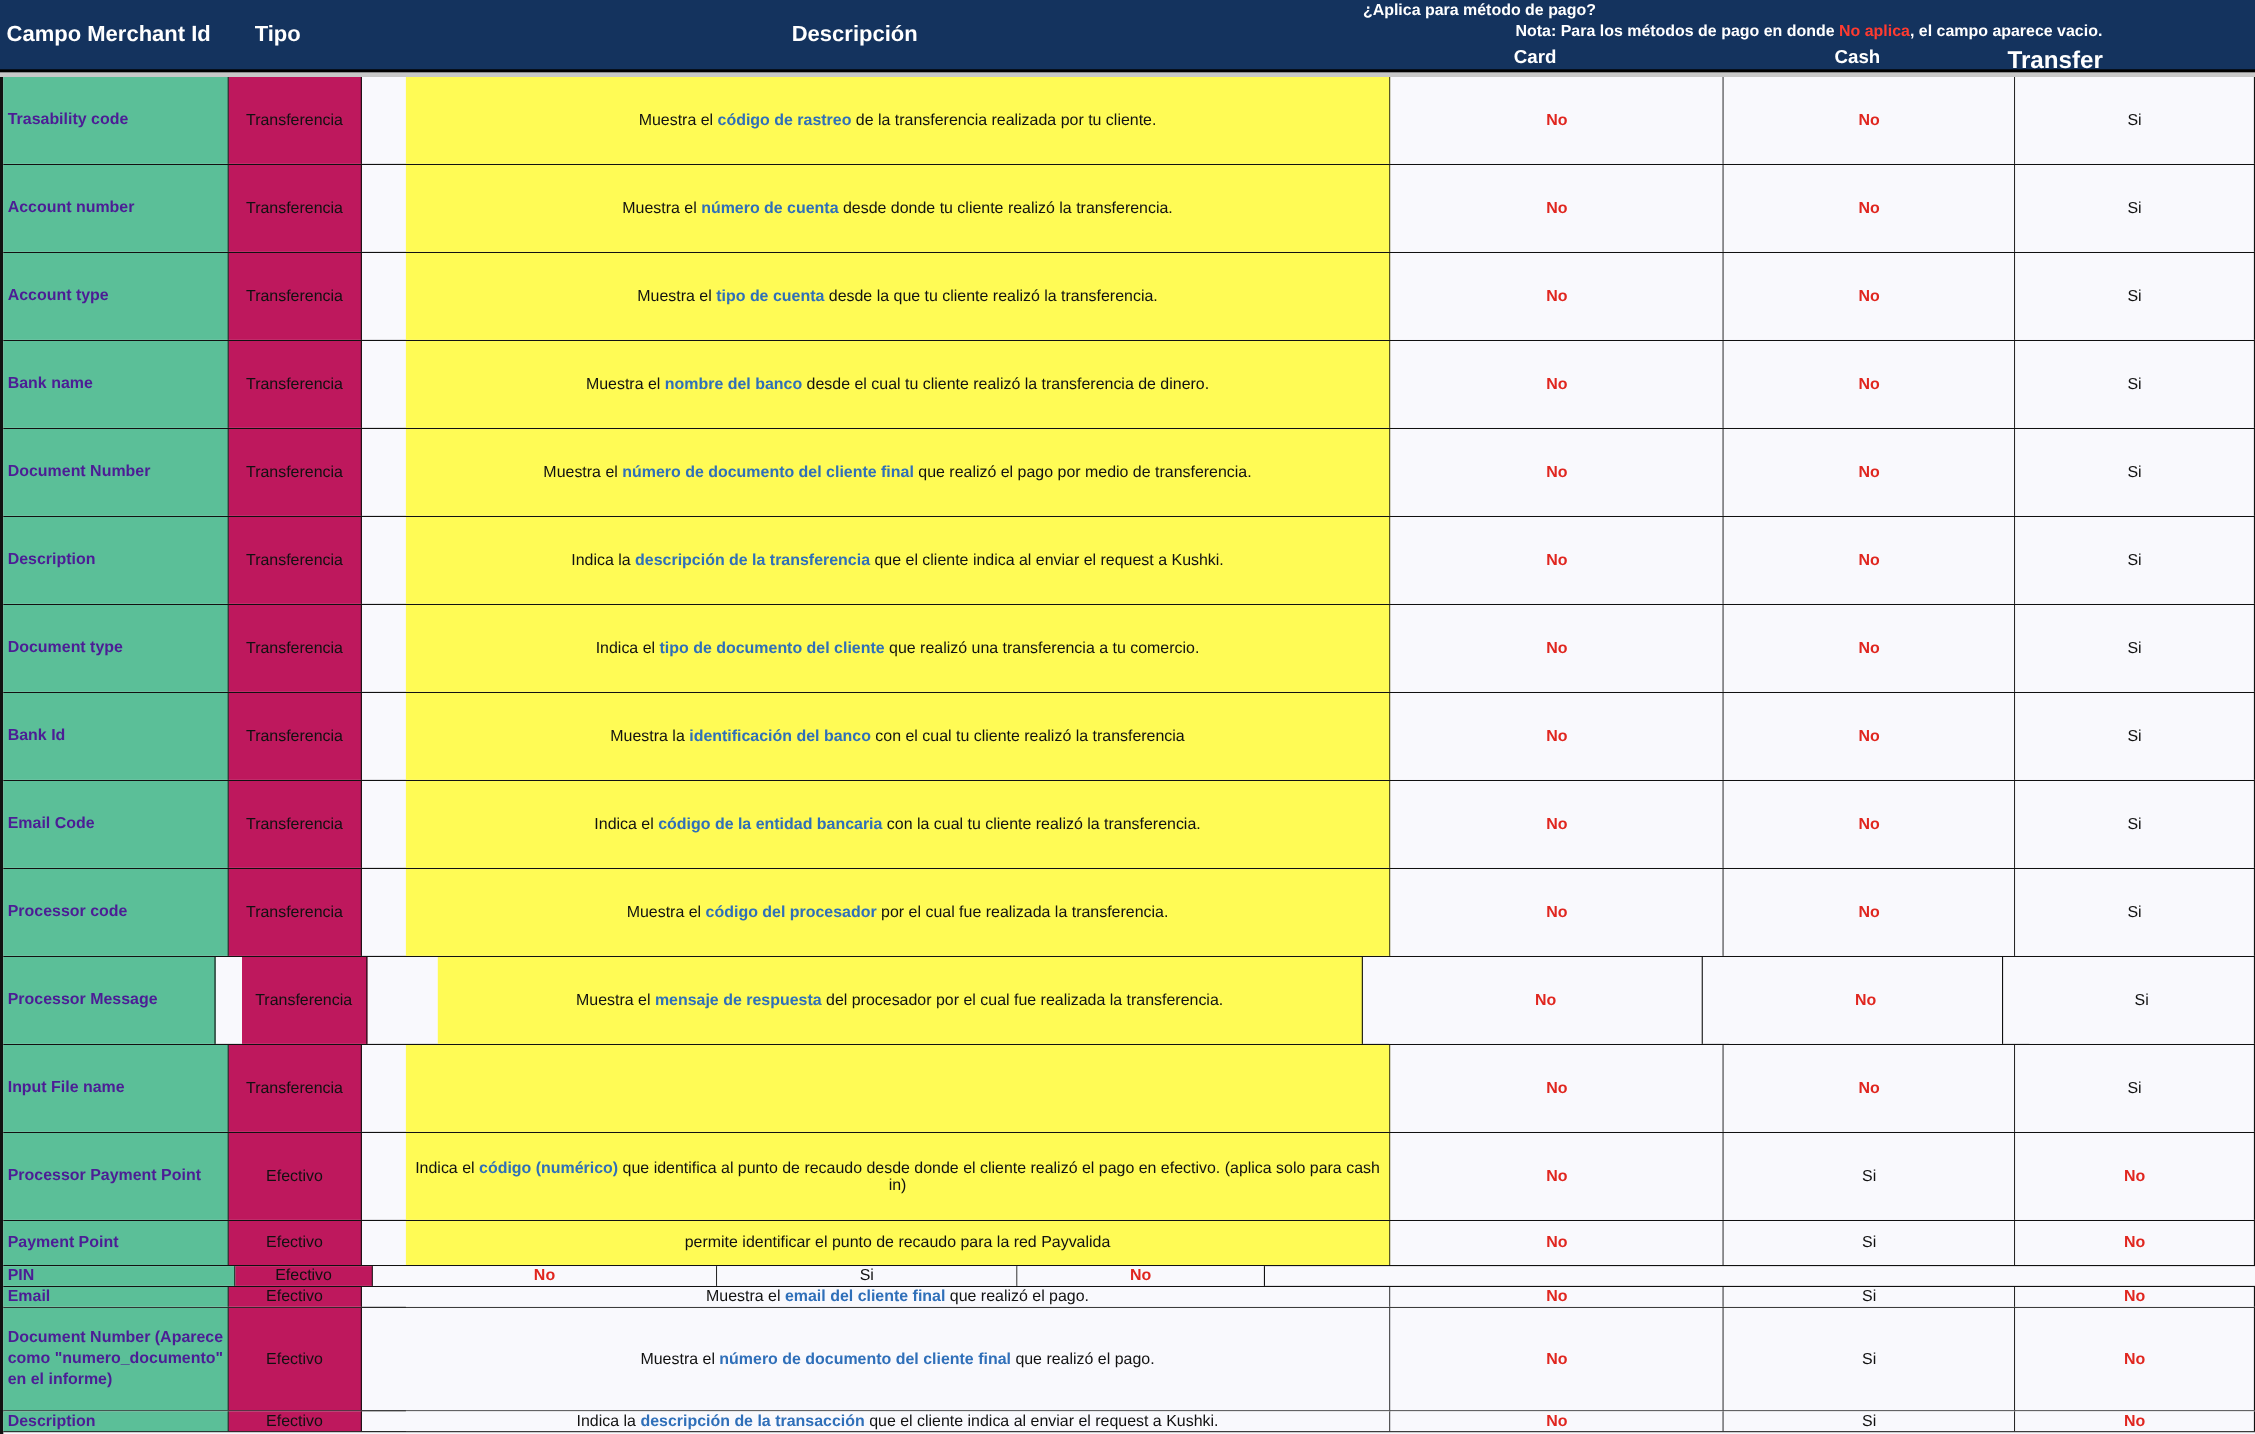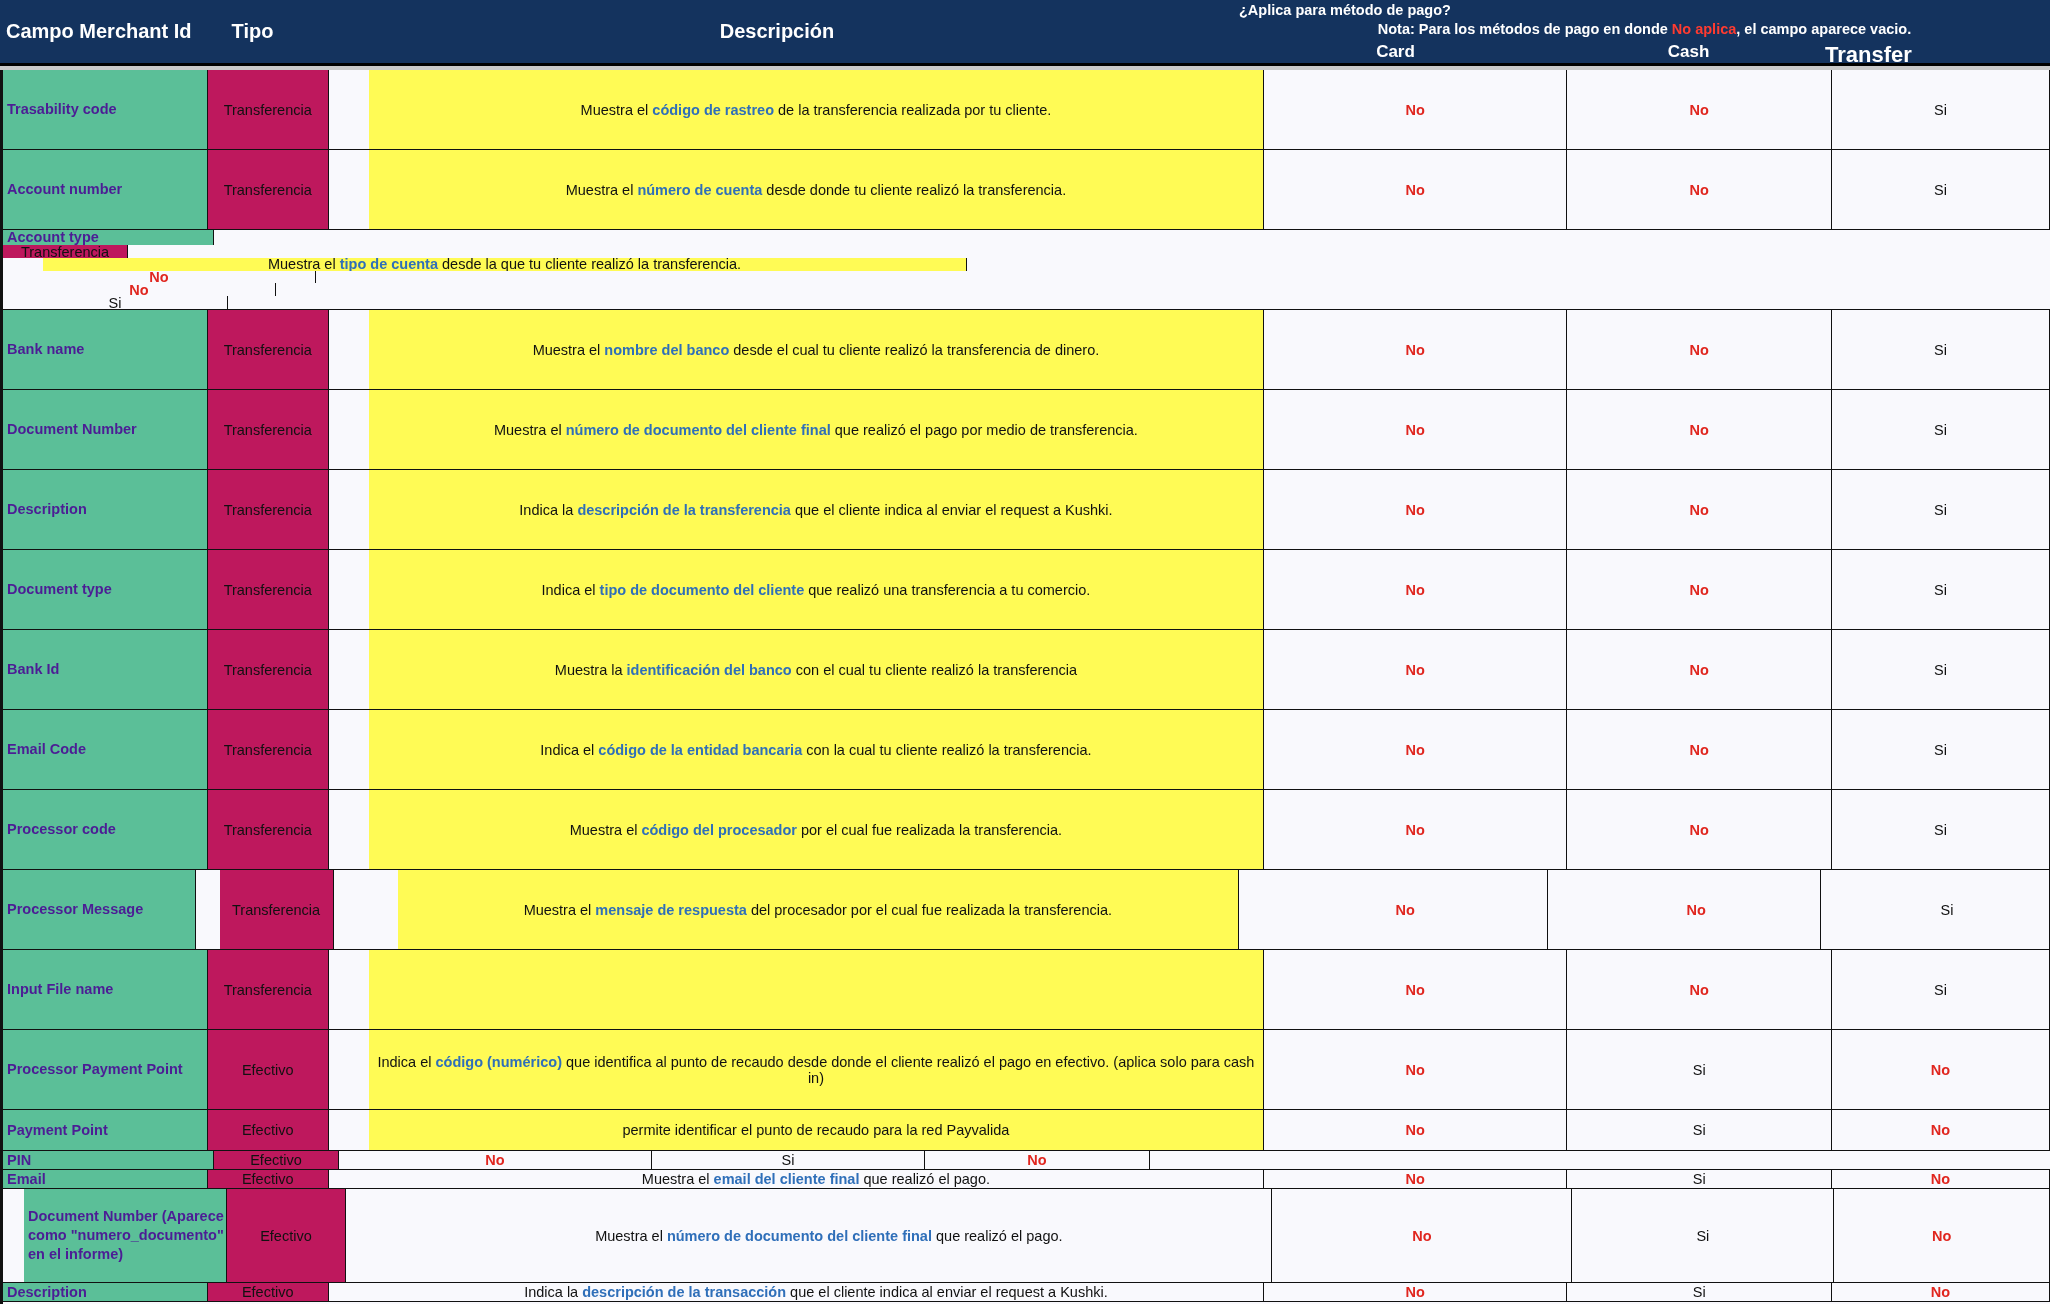--- a/index.html
+++ b/index.html
@@ -73,21 +73,21 @@
     <div class="row" style="height: 80px;">
       <div class="cell c-campo">Account number</div>
       <div class="cell c-tipo">Transferencia</div>
       <div class="cell c-desc yellow">
         <span><span>Muestra el </span><span class="hl">número de cuenta</span><span> desde donde tu cliente realizó la transferencia.</span></span>
       </div>
       <div class="cell c-card no">No</div>
       <div class="cell c-cash no">No</div>
       <div class="cell c-transfer si">Si</div>
     </div>
-    <div class="row" style="height: 80px; flex-direction: column;">
+    <div class="row" style="height: 80px;">
       <div class="cell c-campo">Account type</div>
       <div class="cell c-tipo">Transferencia</div>
       <div class="cell c-desc yellow">
         <span><span>Muestra el </span><span class="hl">tipo de cuenta</span><span> desde la que tu cliente realizó la transferencia.</span></span>
       </div>
       <div class="cell c-card no">No</div>
       <div class="cell c-cash no">No</div>
       <div class="cell c-transfer si">Si</div>
     </div>
     <div class="row" style="height: 80px;">
@@ -210,21 +210,21 @@
     <div class="row" style="height: 19px;">
       <div class="cell c-campo">Email</div>
       <div class="cell c-tipo">Efectivo</div>
       <div class="cell c-desc">
         <span><span>Muestra el </span><span class="hl">email del cliente final</span><span> que realizó el pago.</span></span>
       </div>
       <div class="cell c-card no">No</div>
       <div class="cell c-cash si">Si</div>
       <div class="cell c-transfer no">No</div>
     </div>
-    <div class="row" style="height: 94px; padding-left: 21px;">
+    <div class="row" style="height: 94px;">
       <div class="cell c-campo">Document Number (Aparece como "numero_documento" en el informe)</div>
       <div class="cell c-tipo">Efectivo</div>
       <div class="cell c-desc">
         <span><span>Muestra el </span><span class="hl">número de documento del cliente final</span><span> que realizó el pago.</span></span>
       </div>
       <div class="cell c-card no">No</div>
       <div class="cell c-cash si">Si</div>
       <div class="cell c-transfer no">No</div>
     </div>
     <div class="row" style="height: 19px;">

